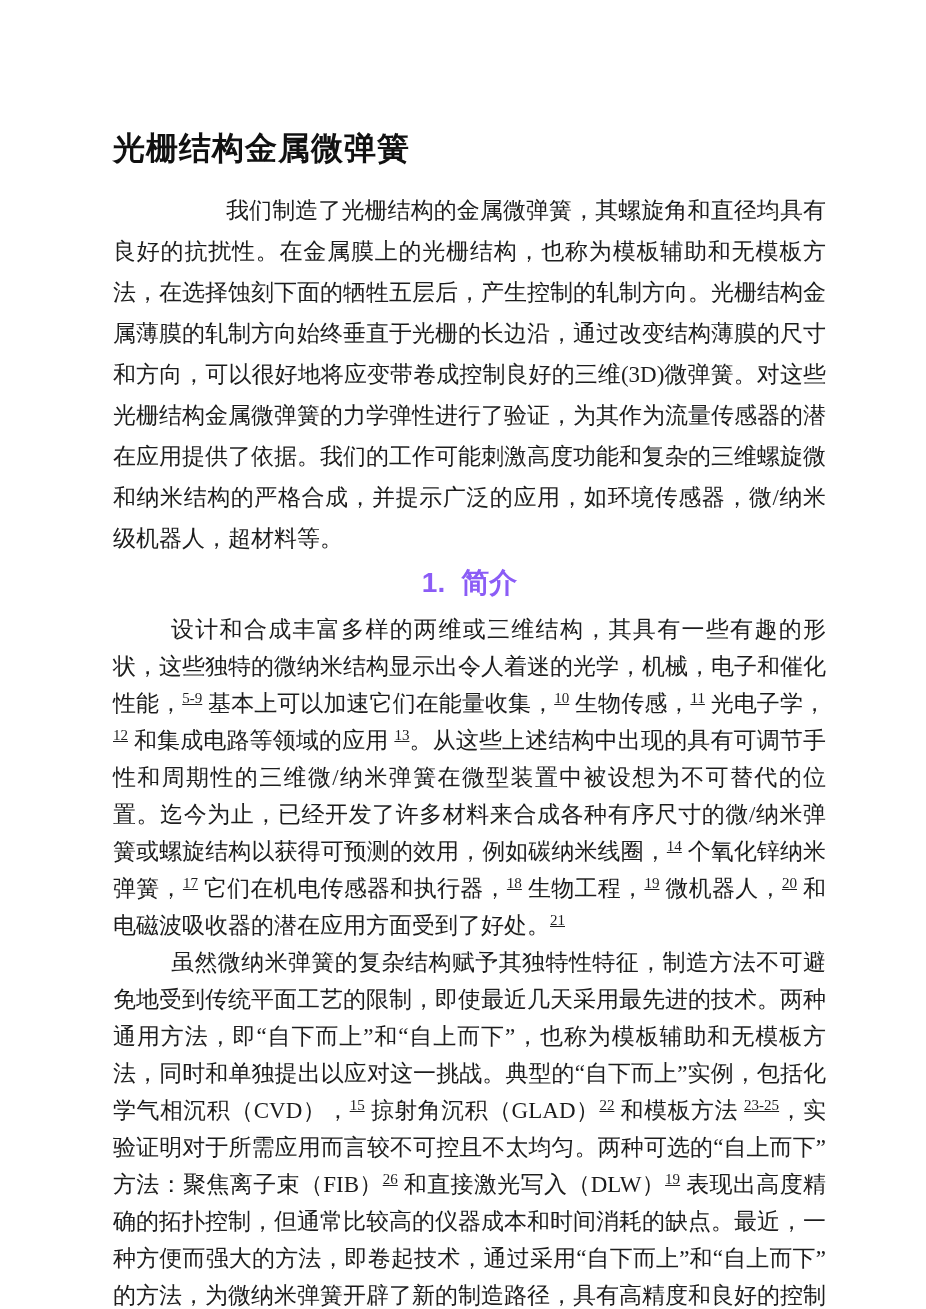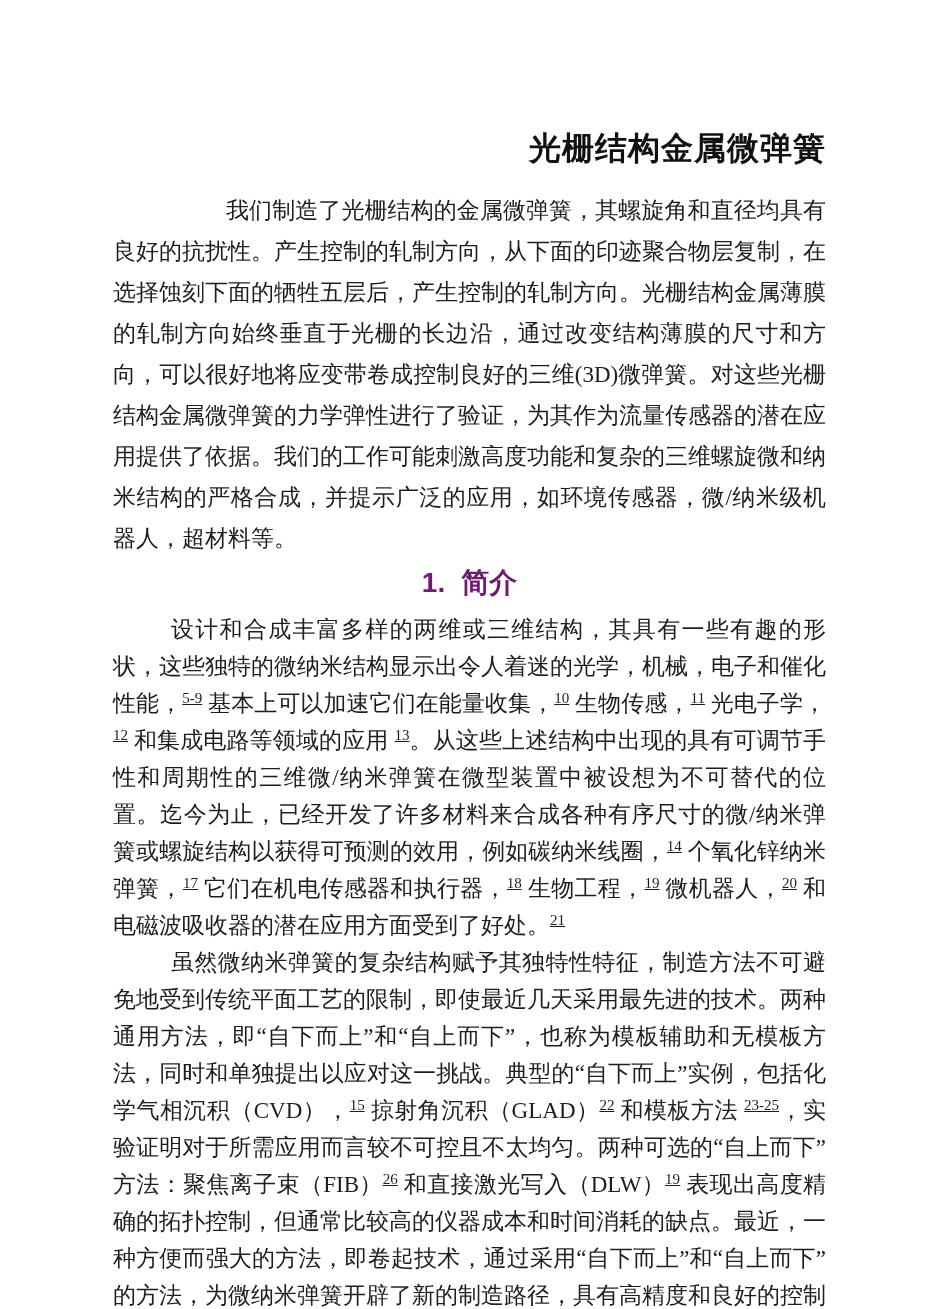--- a/index.html
+++ b/index.html
@@ -13,21 +13,21 @@
     height: 1309px;
     background: #ffffff;
     box-sizing: border-box;
     padding: 128px 100px 0 113px;
     font-family: "Liberation Serif", serif;
     color: #1d1d1d;
     overflow: hidden;
   }
   .doc-title {
     margin: 0;
-    text-align: right;
+    text-align: left;
     font-family: "Liberation Sans", sans-serif;
     font-weight: 700;
     font-size: 32px;
     line-height: 40px;
     color: #111111;
     letter-spacing: 1px;
   }
   .abstract-para {
     margin: 22px 0 0 0;
     font-size: 23px;
@@ -35,21 +35,21 @@
     text-align: justify;
     text-indent: 113px;
   }
   .section-heading {
     margin: 4px 0 0 0;
     text-align: center;
     font-family: "Liberation Sans", sans-serif;
     font-weight: 700;
     font-size: 28px;
     line-height: 40px;
-    color: #701a75;
+    color: #8b5cf6;
   }
   .section-heading .heading-label {
     margin-left: 16px;
   }
   .body-para {
     margin: 8px 0 0 0;
     font-size: 23px;
     line-height: 37px;
     text-align: justify;
     text-indent: 58px;
@@ -66,21 +66,21 @@
     text-decoration: underline;
   }
 </style>
 </head>
 <body>
 
 <div class="page">
 
   <h1 class="doc-title">光栅结构金属微弹簧</h1>
 
-  <p class="abstract-para"><span>我们制造了光栅结构的金属微弹簧，其螺旋角和直径均具有良好的抗扰性。产生控制的轧制方向，从下面的印迹聚合物层复制，在选择蚀刻下面的牺牲五层后，产生控制的轧制方向。光栅结构金属薄膜的轧制方向始终垂直于光栅的长边沿，通过改变结构薄膜的尺寸和方向，可以很好地将应变带卷成控制良好的三维(3D)微弹簧。对这些光栅结构金属微弹簧的力学弹性进行了验证，为其作为流量传感器的潜在应用提供了依据。我们的工作可能刺激高度功能和复杂的三维螺旋微和纳米结构的严格合成，并提示广泛的应用，如环境传感器，微/纳米级机器人，超材料等。</span></p>
+  <p class="abstract-para"><span>我们制造了光栅结构的金属微弹簧，其螺旋角和直径均具有良好的抗扰性。在金属膜上的光栅结构，也称为模板辅助和无模板方法，在选择蚀刻下面的牺牲五层后，产生控制的轧制方向。光栅结构金属薄膜的轧制方向始终垂直于光栅的长边沿，通过改变结构薄膜的尺寸和方向，可以很好地将应变带卷成控制良好的三维(3D)微弹簧。对这些光栅结构金属微弹簧的力学弹性进行了验证，为其作为流量传感器的潜在应用提供了依据。我们的工作可能刺激高度功能和复杂的三维螺旋微和纳米结构的严格合成，并提示广泛的应用，如环境传感器，微/纳米级机器人，超材料等。</span></p>
 
   <h2 class="section-heading">
     <span>1.</span><span class="heading-label">简介</span>
   </h2>
 
   <p class="body-para"><span>设计和合成丰富多样的两维或三维结构，其具有一些有趣的形状，这些独特的微纳米结构显示出令人着迷的光学，机械，电子和催化性能，</span><sup>5-9</sup><span> 基本上可以加速它们在能量收集，</span><sup>10</sup><span> 生物传感，</span><sup>11</sup><span> 光电子学，</span><sup>12</sup><span> 和集成电路等领域的应用 </span><sup>13</sup><span>。从这些上述结构中出现的具有可调节手性和周期性的三维微/纳米弹簧在微型装置中被设想为不可替代的位置。迄今为止，已经开发了许多材料来合成各种有序尺寸的微/纳米弹簧或螺旋结构以获得可预测的效用，例如碳纳米线圈，</span><sup>14</sup><span> 个氧化锌纳米弹簧，</span><sup>17</sup><span> 它们在机电传感器和执行器，</span><sup>18</sup><span> 生物工程，</span><sup>19</sup><span> 微机器人，</span><sup>20</sup><span> 和电磁波吸收器的潜在应用方面受到了好处。</span><sup>21</sup></p>
 
   <p class="body-para"><span>虽然微纳米弹簧的复杂结构赋予其独特性特征，制造方法不可避免地受到传统平面工艺的限制，即使最近几天采用最先进的技术。两种通用方法，即“自下而上”和“自上而下”，也称为模板辅助和无模板方法，同时和单独提出以应对这一挑战。典型的“自下而上”实例，包括化学气相沉积（CVD），</span><sup>15</sup><span> 掠射角沉积（GLAD）</span><sup>22</sup><span> 和模板方法 </span><sup>23-25</sup><span>，实验证明对于所需应用而言较不可控且不太均匀。两种可选的“自上而下”方法：聚焦离子束（FIB）</span><sup>26</sup><span> 和直接激光写入（DLW）</span><sup>19</sup><span> 表现出高度精确的拓扑控制，但通常比较高的仪器成本和时间消耗的缺点。最近，一种方便而强大的方法，即卷起技术，通过采用“自下而上”和“自上而下”的方法，为微纳米弹簧开辟了新的制造路径，具有高精度和良好的控制性能。 </span></p>
 
 </div>

